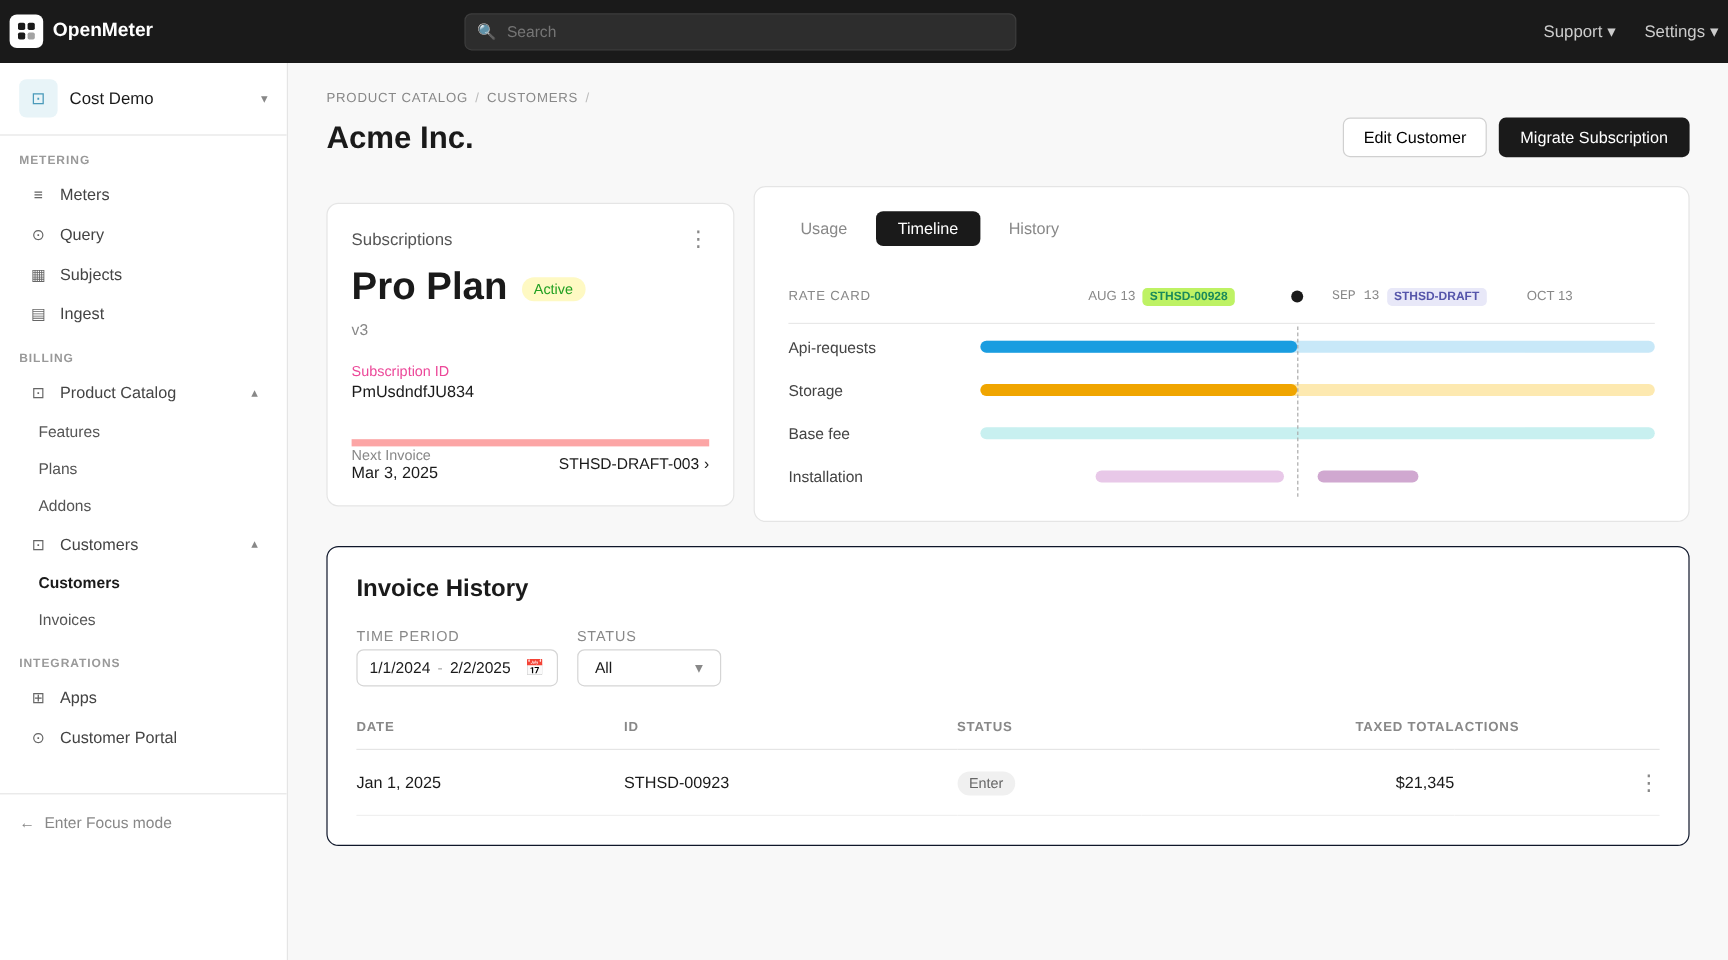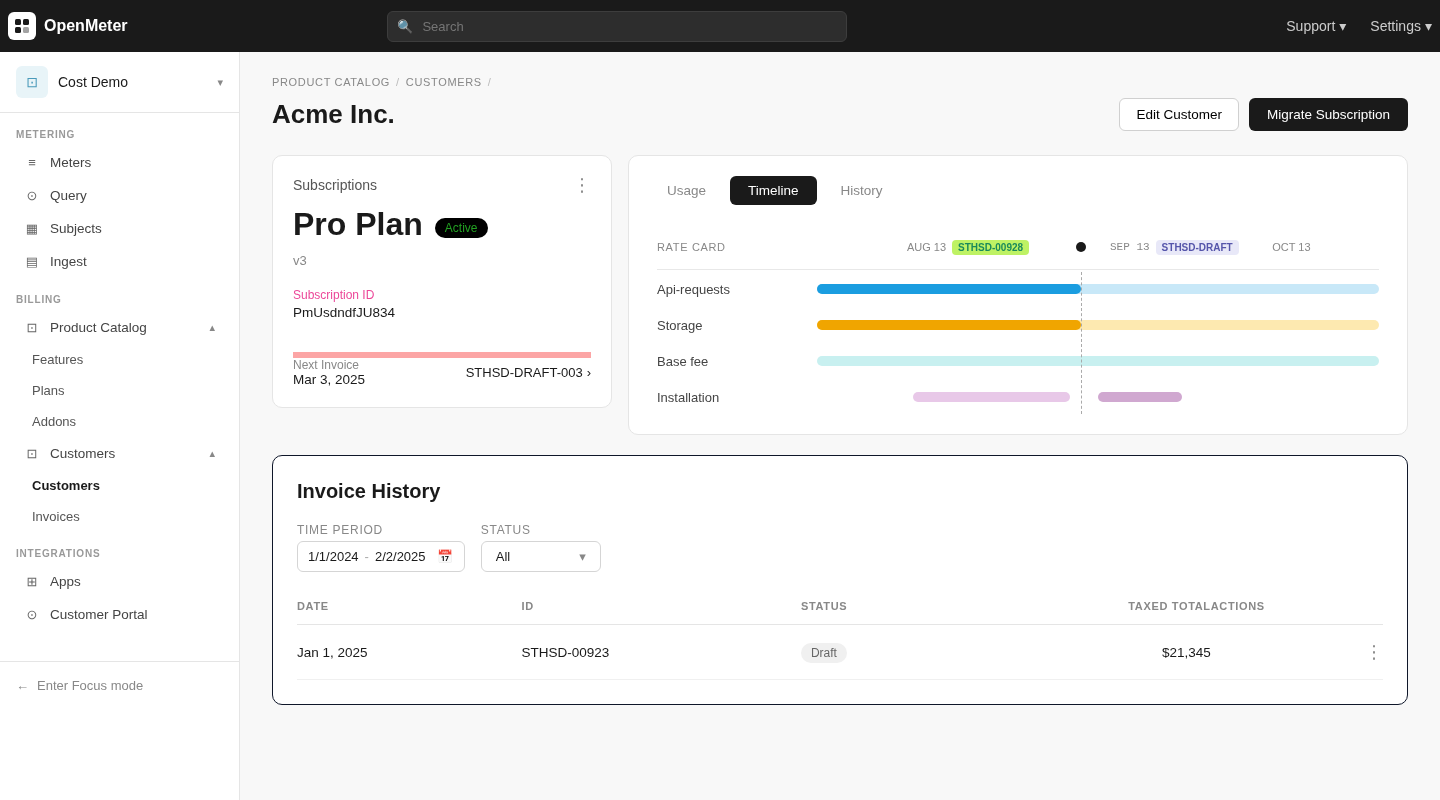--- a/index.html
+++ b/index.html
@@ -198,21 +198,21 @@
       font-size: 13.5px;
       cursor: pointer;
       font-weight: 500;
     }
 
     
     .cards-row {
       display: flex;
       gap: 16px;
       margin-bottom: 20px;
-      align-items: flex-start;
+      align-items: center;
     }
 
     .card {
       background: #fff;
       border: 1px solid #e5e5e5;
       border-radius: 10px;
       padding: 20px;
     }
 
     .subscription-card {
@@ -225,21 +225,21 @@
       align-items: center;
       justify-content: space-between;
       margin-bottom: 12px;
     }
     .sub-card-title { font-size: 14px; color: #555; font-weight: 500; }
     .more-btn { background: none; border: none; cursor: pointer; font-size: 18px; color: #888; line-height: 1; }
 
     .plan-name { font-size: 32px; font-weight: 700; margin-bottom: 6px; }
     .plan-version { font-size: 13px; color: #888; margin-bottom: 20px; }
     .active-badge {
-      background: #000000;
+      background: #fef9c3;
       color: #22a022;
       border-radius: 12px;
       padding: 3px 10px;
       font-size: 12px;
       font-weight: 500;
     }
 
     .sub-field {
       margin-bottom: 14px;
     }
@@ -635,21 +635,21 @@
             <th>STATUS</th>
             <th style="text-align:right;">TAXED TOTAL</th>
             <th style="">ACTIONS</th>
           </tr>
         </thead>
         <tbody>
           <tr>
             <td>Jan 1, 2025</td>
             <td>STHSD-00923</td>
             <td>
-              <span class="draft-badge">Draft</span>
+              <span class="draft-badge">Enter</span>
             </td>
             <td style="text-align:right;">$21,345</td>
             <td style="text-align:right;">
               <button style="background:none;border:none;cursor:pointer;font-size:18px;color:#888;">⋮</button>
             </td>
           </tr>
         </tbody>
       </table>
     </div>
 

